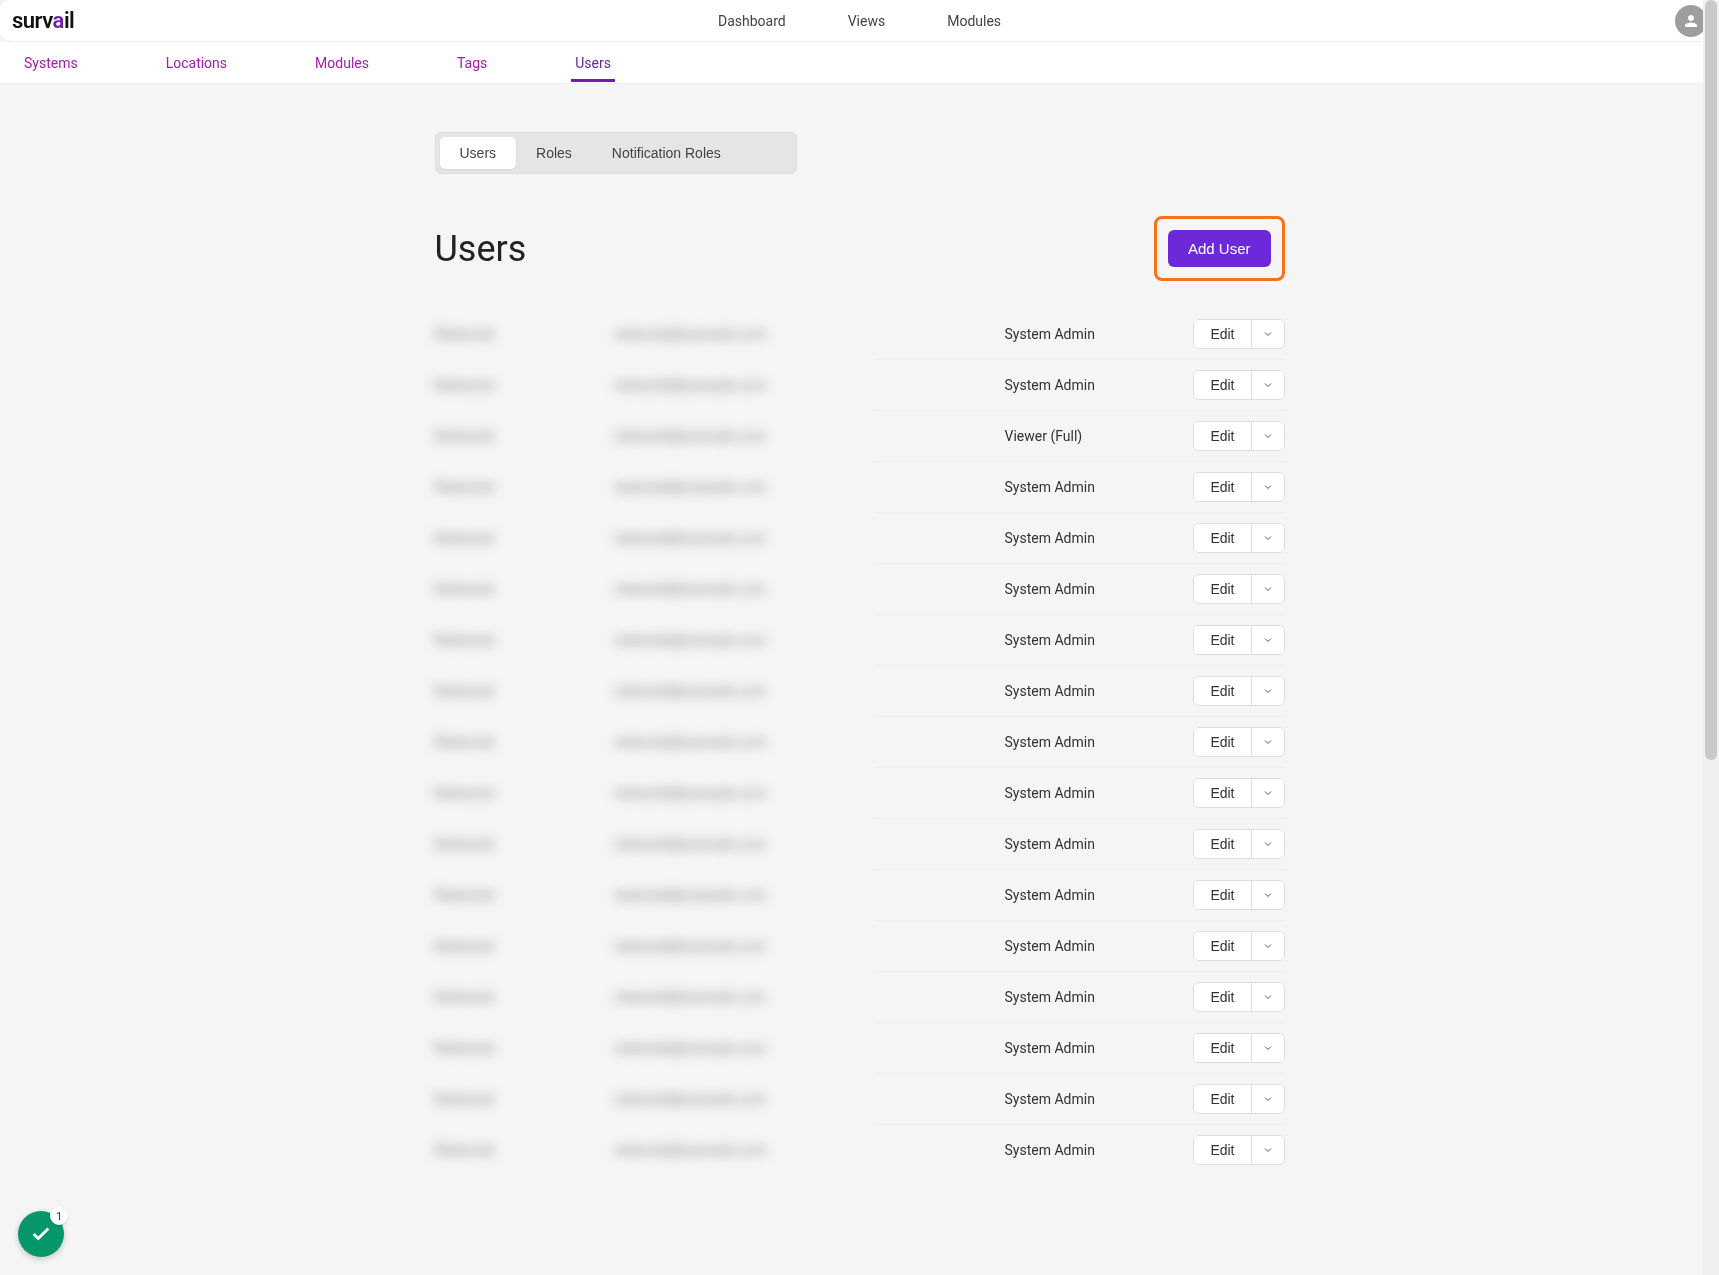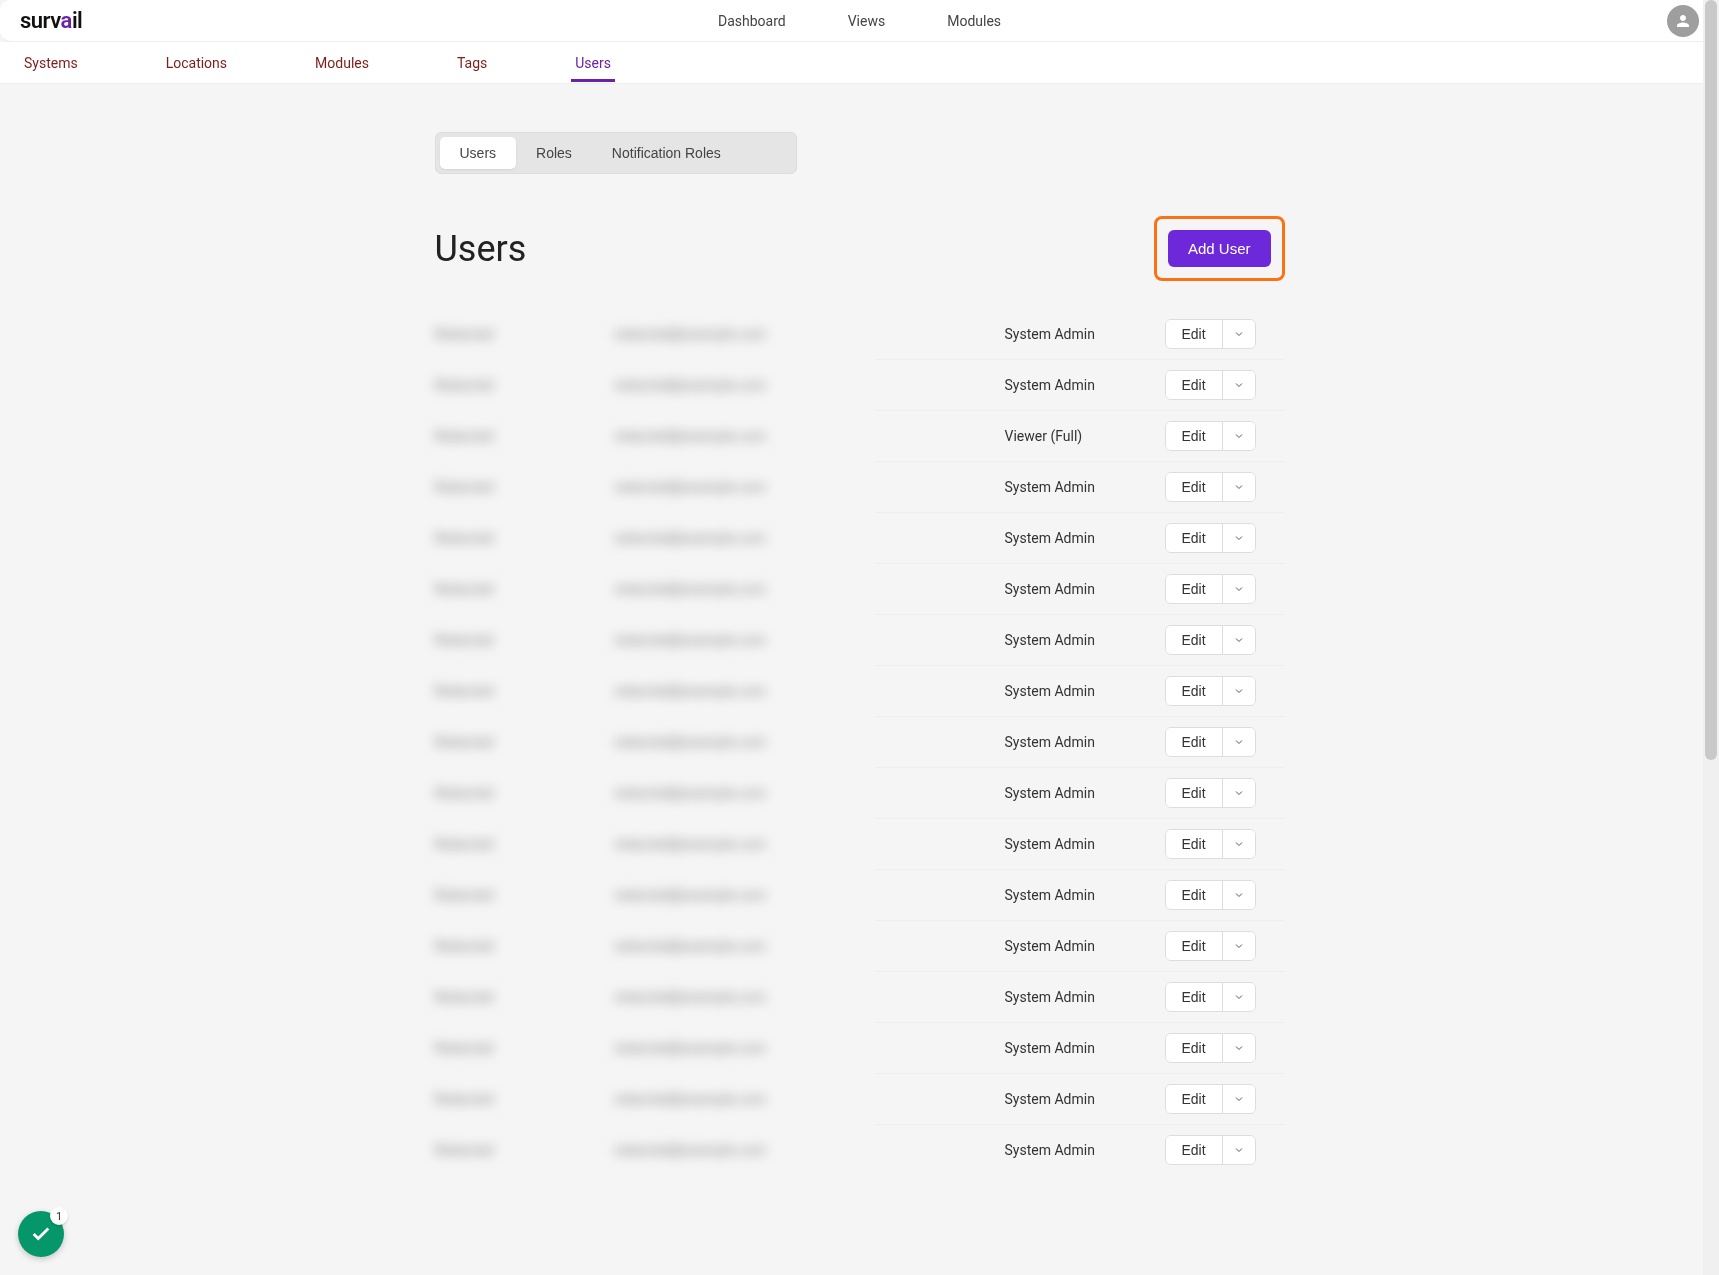--- a/index.html
+++ b/index.html
@@ -10,21 +10,21 @@
     width: 1719px;
     height: 1275px;
     overflow: hidden;
     position: relative;
   }
   .topbar {
     background: #fff;
     height: 42px;
     display: flex;
     align-items: center;
-    padding: 0 20px;
+    padding: 0 12px;
     border-bottom: 1px solid #eee;
     position: relative;
     border-radius: 11px;
   }
   .logo {
     font-size: 22px;
     font-weight: 600;
     letter-spacing: -0.5px;
     color: #111;
   }
@@ -56,21 +56,21 @@
     background: #fff;
     height: 42px;
     display: flex;
     align-items: center;
     padding: 0 20px;
     gap: 80px;
     border-bottom: 1px solid #eee;
   }
   .subbar a {
     font-size: 14px;
-    color: #7f1d1d;
+    color: #a21caf;
     padding: 11px 4px;
     cursor: pointer;
   }
   .subbar a.active {
     color: #6b21a8;
     border-bottom: 3px solid #6b21a8;
     padding-bottom: 8px;
   }
   .main {
     max-width: 870px;
@@ -130,21 +130,21 @@
     display: flex;
     padding: 12px 0;
     border-bottom: 1px solid #ddd;
     font-size: 14px;
     font-weight: 600;
     color: #333;
   }
   .col-name { width: 180px; flex-shrink: 0; }
   .col-email { width: 390px; flex-shrink: 0; }
   .col-role { flex: 1; }
-  .col-actions { width: 120px; flex-shrink: 0; display:flex; }
+  .col-actions { width: 120px; flex-shrink: 0; display:flex; justify-content:flex-end; }
   .row {
     display: flex;
     align-items: center;
     padding: 10px 0;
     font-size: 14px;
     color: #333;
   }
   .row:not(:first-child) { }
   .blurred {
     filter: blur(6px);

